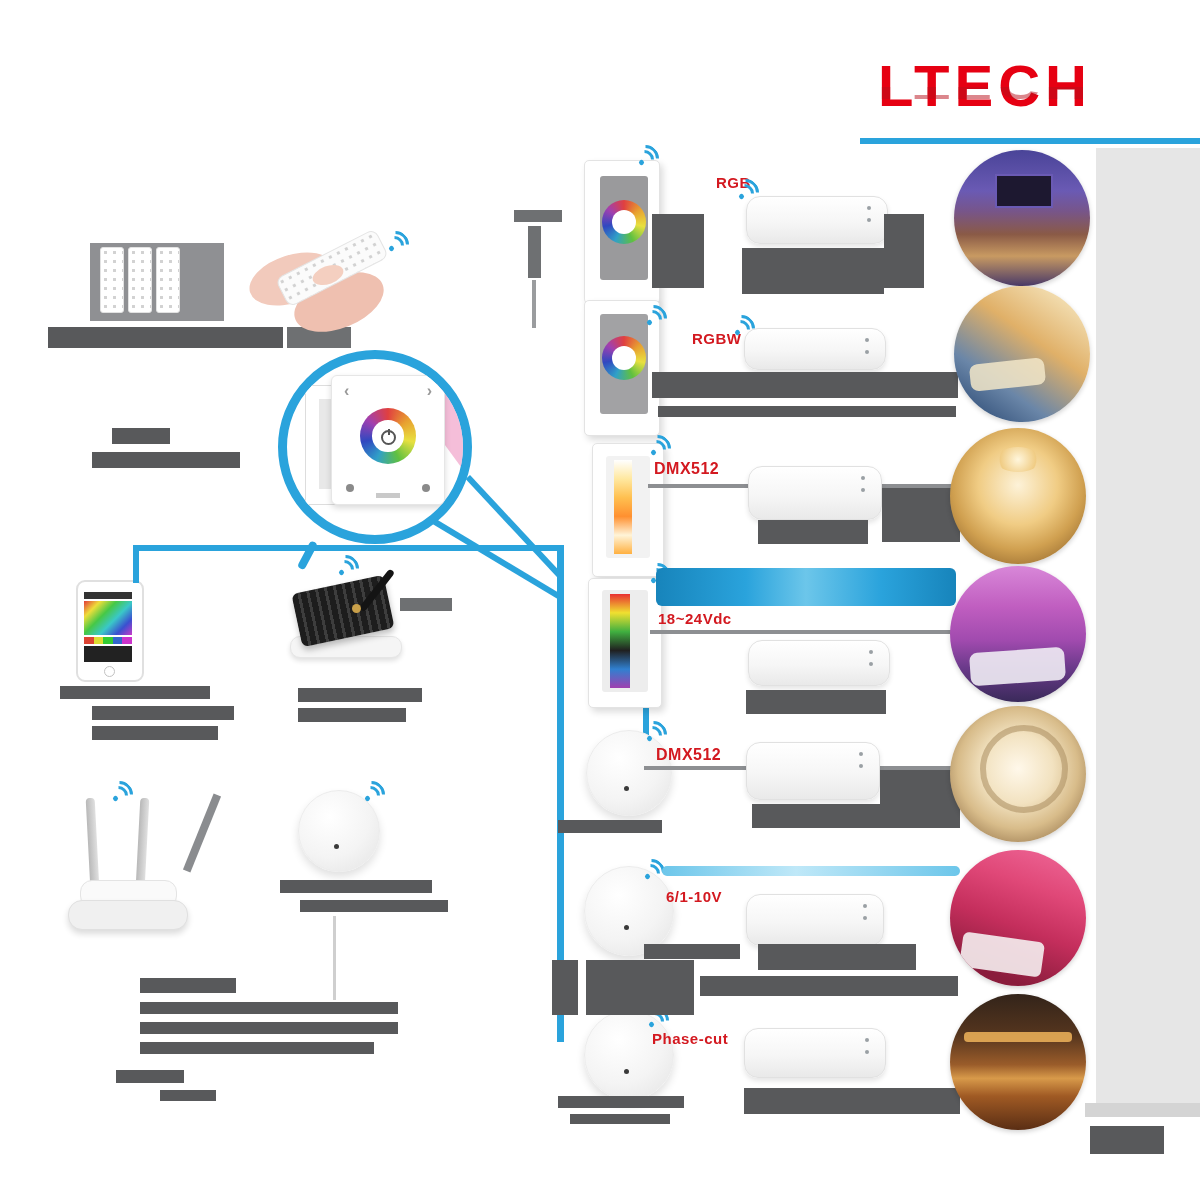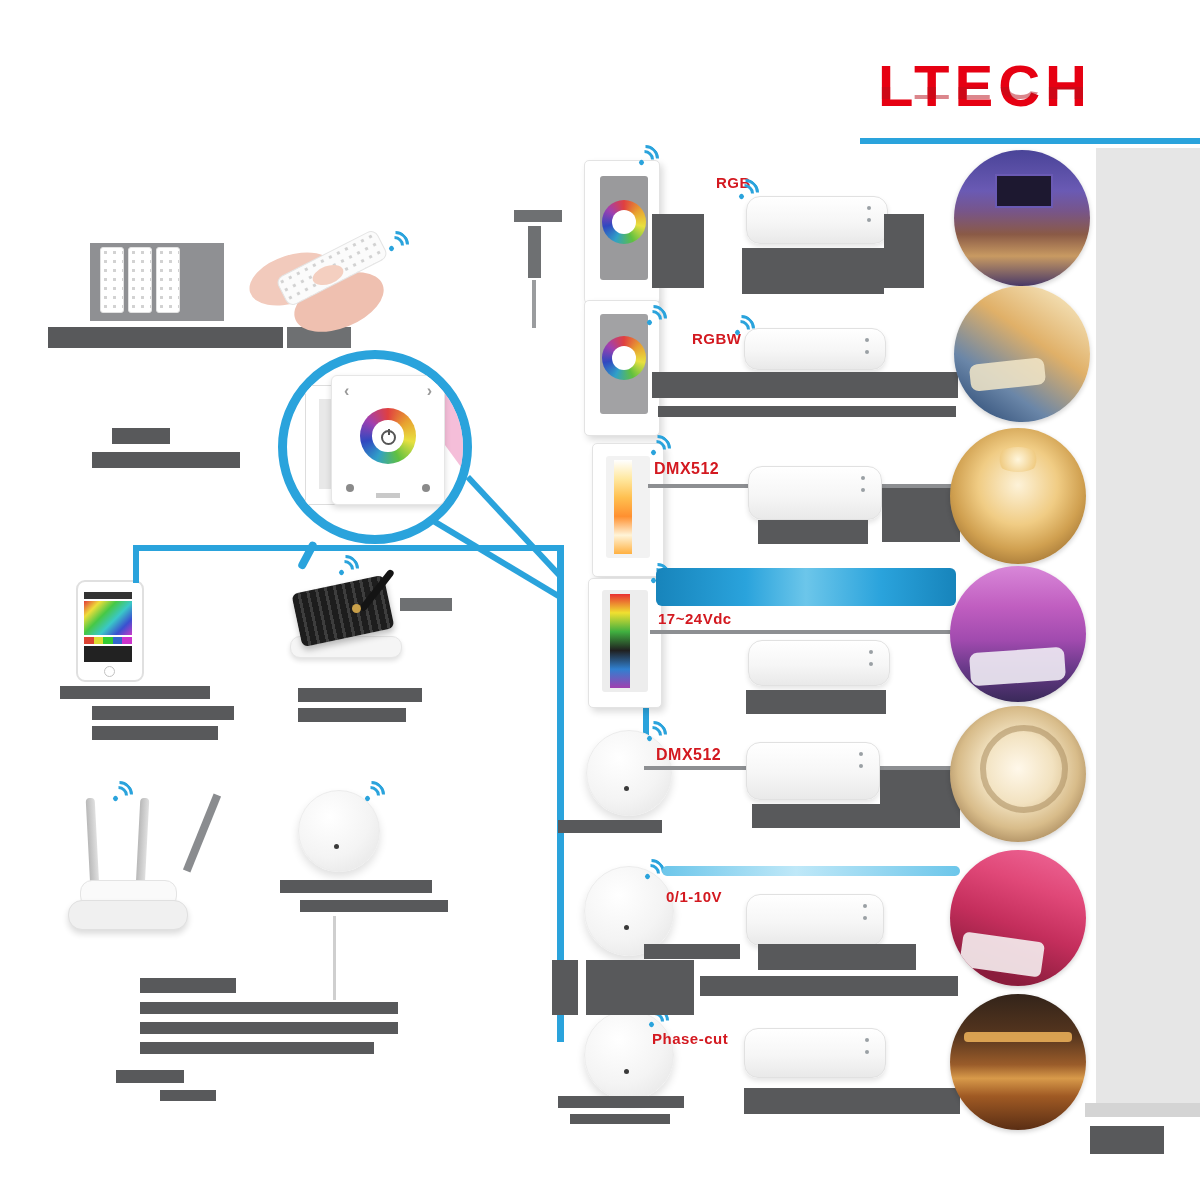--- a/index.html
+++ b/index.html
@@ -252,40 +252,40 @@
   <div class="redtxt" style="left:654px;top:460px;font-size:16px;">DMX512</div>
   <div class="abs" style="left:648px;top:484px;width:312px;height:4px;background:#8d8f92;"></div>
   <div class="driver" style="left:748px;top:466px;width:132px;height:52px;"></div>
   <div class="bar" style="left:758px;top:520px;width:110px;height:24px;"></div>
   <div class="bar" style="left:882px;top:488px;width:78px;height:54px;"></div>
   <div class="photo" style="left:950px;top:428px;background:radial-gradient(circle at 50% 42%,#fdf2d8,#f0cc84 38%,#d0a050 62%,#8a5f28 92%);">
     <div class="abs" style="left:34%;top:14%;width:32%;height:18%;background:radial-gradient(circle,#fff6dc,#f0cc84 70%,transparent 75%);border-radius:50%;"></div>
   </div>
 
   <div class="abs" style="left:656px;top:568px;width:300px;height:38px;border-radius:6px;background:linear-gradient(90deg,#1784bb,#2aa3dc 30%,#6cc6ea 50%,#2aa3dc 75%,#1784bb);"></div>
-  <div class="redtxt" style="left:658px;top:610px;">17~24Vdc</div>
+  <div class="redtxt" style="left:658px;top:610px;">18~24Vdc</div>
   <div class="abs" style="left:650px;top:630px;width:310px;height:4px;background:#8d8f92;"></div>
   <div class="driver" style="left:748px;top:640px;width:140px;height:44px;"></div>
   <div class="bar" style="left:746px;top:690px;width:140px;height:24px;"></div>
   <div class="photo" style="left:950px;top:566px;background:linear-gradient(180deg,#d887d8 0%,#c05ec0 30%,#a04aae 55%,#6a3a8a 75%,#3a2a5a 100%);">
     <div class="abs" style="left:15%;top:62%;width:70%;height:24%;background:#f0ecf4;border-radius:8px;transform:rotate(-4deg);opacity:.9;"></div>
   </div>
 
   <div class="redtxt" style="left:656px;top:746px;font-size:16px;">DMX512</div>
   <div class="abs" style="left:644px;top:766px;width:316px;height:4px;background:#8d8f92;"></div>
   <div class="driver" style="left:746px;top:742px;width:132px;height:56px;"></div>
   <div class="bar" style="left:752px;top:804px;width:130px;height:24px;"></div>
   <div class="bar" style="left:880px;top:770px;width:80px;height:58px;"></div>
   <div class="bar" style="left:558px;top:820px;width:104px;height:13px;"></div>
   <div class="photo" style="left:950px;top:706px;background:radial-gradient(circle at 50% 46%,#fff8ea 0%,#f2e2c0 35%,#d8bc8a 60%,#9a7a50 85%,#6a5238 100%);">
     <div class="abs" style="left:22%;top:14%;width:56%;height:56%;border:6px solid rgba(170,140,95,.55);border-radius:50%;"></div>
   </div>
 
   <div class="abs" style="left:662px;top:866px;width:298px;height:10px;border-radius:5px;background:linear-gradient(90deg,#6cc6ea,#bfe8f8 45%,#6cc6ea);"></div>
-  <div class="redtxt" style="left:666px;top:888px;">0/1-10V</div>
+  <div class="redtxt" style="left:666px;top:888px;">6/1-10V</div>
   <div class="driver" style="left:746px;top:894px;width:136px;height:50px;"></div>
   <div class="bar" style="left:644px;top:944px;width:96px;height:15px;"></div>
   <div class="bar" style="left:758px;top:944px;width:158px;height:26px;"></div>
   <div class="bar" style="left:552px;top:960px;width:26px;height:55px;"></div>
   <div class="bar" style="left:586px;top:960px;width:108px;height:55px;"></div>
   <div class="bar" style="left:700px;top:976px;width:258px;height:20px;"></div>
   <div class="photo" style="left:950px;top:850px;background:linear-gradient(200deg,#f06a9a 0%,#e04878 30%,#c42e5c 55%,#8a1c3c 85%);">
     <div class="abs" style="left:8%;top:64%;width:60%;height:26%;background:#f5eef0;border-radius:6px;transform:rotate(8deg);opacity:.9;"></div>
   </div>
 

